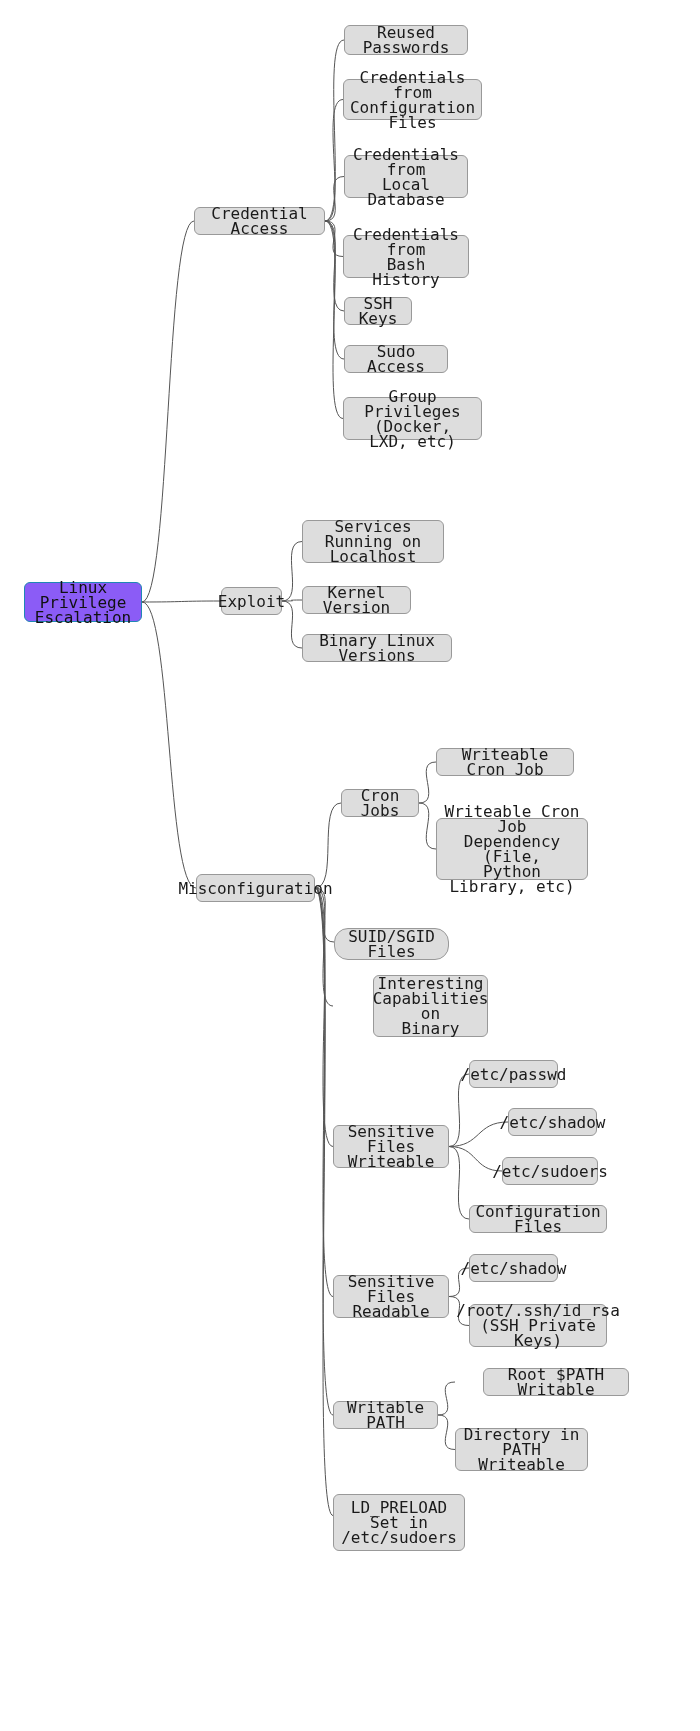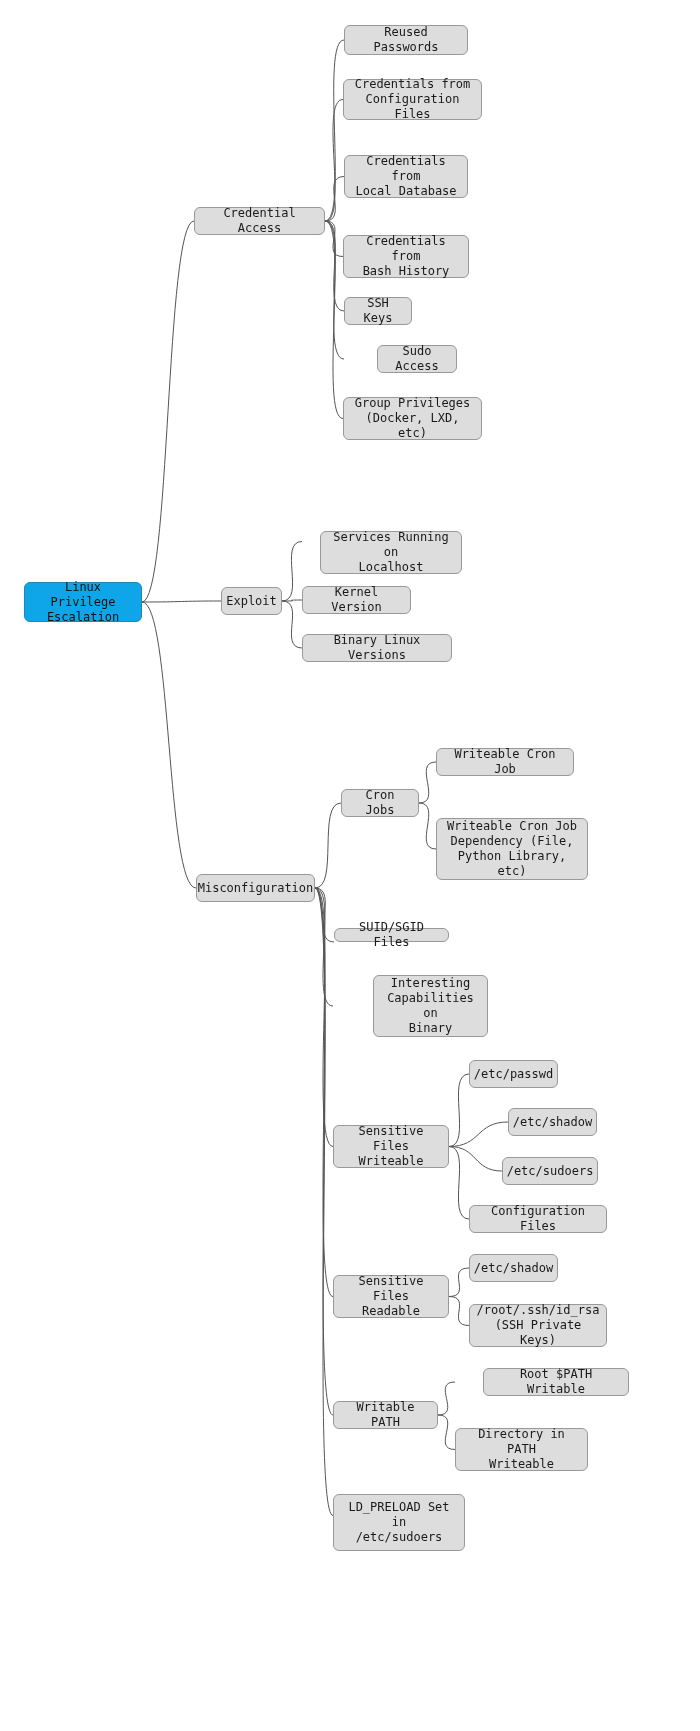--- a/index.html
+++ b/index.html
@@ -29,28 +29,28 @@
     position: absolute;
     box-sizing: border-box;
     display: flex;
     align-items: center;
     justify-content: center;
     text-align: center;
     border: 1px solid #999999;
     border-radius: 6px;
     background: #dddddd;
     color: #1a1a1a;
-    font-size: 12px;
+    font-size: 16px;
     line-height: 15px;
     letter-spacing: 0px;
     white-space: pre-line;
     padding: 2px 6px;
   }
   .node.root {
-    background: #0ea5e9;
+    background: #8b5cf6;
     border-color: #1f87b4;
     color: #111111;
   }
 </style>
 </head>
 <body>
 
 <div id="canvas">
   <svg class="links" id="links-layer">
       <path d="M 142 602 C 170.6 602, 165.4 221, 194 221" fill="none" stroke="#555555" stroke-width="1"></path>
@@ -89,35 +89,35 @@
 Escalation</div>
       <div class="node" style="left: 194px; top: 207px; width: 131px; height: 28px;">Credential Access</div>
       <div class="node" style="left: 344px; top: 25px; width: 124px; height: 30px;">Reused Passwords</div>
       <div class="node" style="left: 343px; top: 79px; width: 139px; height: 41px;">Credentials from
 Configuration Files</div>
       <div class="node" style="left: 344px; top: 155px; width: 124px; height: 43px;">Credentials from
 Local Database</div>
       <div class="node" style="left: 343px; top: 235px; width: 126px; height: 43px;">Credentials from
 Bash History</div>
       <div class="node" style="left: 344px; top: 297px; width: 68px; height: 28px;">SSH Keys</div>
-      <div class="node" style="left: 344px; top: 345px; width: 80px; height: 28px; margin-left: 33px;">Sudo Access</div>
+      <div class="node" style="left: 344px; top: 345px; width: 104px; height: 28px;">Sudo Access</div>
       <div class="node" style="left: 343px; top: 397px; width: 139px; height: 43px;">Group Privileges
 (Docker, LXD, etc)</div>
       <div class="node" style="left: 221px; top: 587px; width: 61px; height: 28px;">Exploit</div>
-      <div class="node" style="left: 320px; top: 520px; width: 142px; height: 43px; margin-top: 11px;">Services Running on
+      <div class="node" style="left: 302px; top: 520px; width: 142px; height: 43px;">Services Running on
 Localhost</div>
       <div class="node" style="left: 302px; top: 586px; width: 109px; height: 28px;">Kernel Version</div>
       <div class="node" style="left: 302px; top: 634px; width: 150px; height: 28px;">Binary Linux Versions</div>
       <div class="node" style="left: 196px; top: 874px; width: 119px; height: 28px;">Misconfiguration</div>
       <div class="node" style="left: 341px; top: 789px; width: 78px; height: 28px;">Cron Jobs</div>
       <div class="node" style="left: 436px; top: 748px; width: 138px; height: 28px;">Writeable Cron Job</div>
       <div class="node" style="left: 436px; top: 818px; width: 152px; height: 62px;">Writeable Cron Job
 Dependency (File,
 Python Library, etc)</div>
-      <div class="node" style="left: 334px; top: 928px; width: 115px; height: 14px;">SUID/SGID Files</div>
+      <div class="node" style="left: 334px; top: 928px; width: 115px; height: 32px; border-radius: 14px;">SUID/SGID Files</div>
       <div class="node" style="left: 333px; top: 975px; width: 115px; height: 62px; margin-left: 40px;">Interesting
 Capabilities on
 Binary</div>
       <div class="node" style="left: 333px; top: 1125px; width: 116px; height: 43px;">Sensitive Files
 Writeable</div>
       <div class="node" style="left: 469px; top: 1060px; width: 89px; height: 28px;">/etc/passwd</div>
       <div class="node" style="left: 508px; top: 1108px; width: 89px; height: 28px;">/etc/shadow</div>
       <div class="node" style="left: 502px; top: 1157px; width: 96px; height: 28px;">/etc/sudoers</div>
       <div class="node" style="left: 469px; top: 1205px; width: 138px; height: 28px;">Configuration Files</div>
       <div class="node" style="left: 333px; top: 1275px; width: 116px; height: 43px;">Sensitive Files

